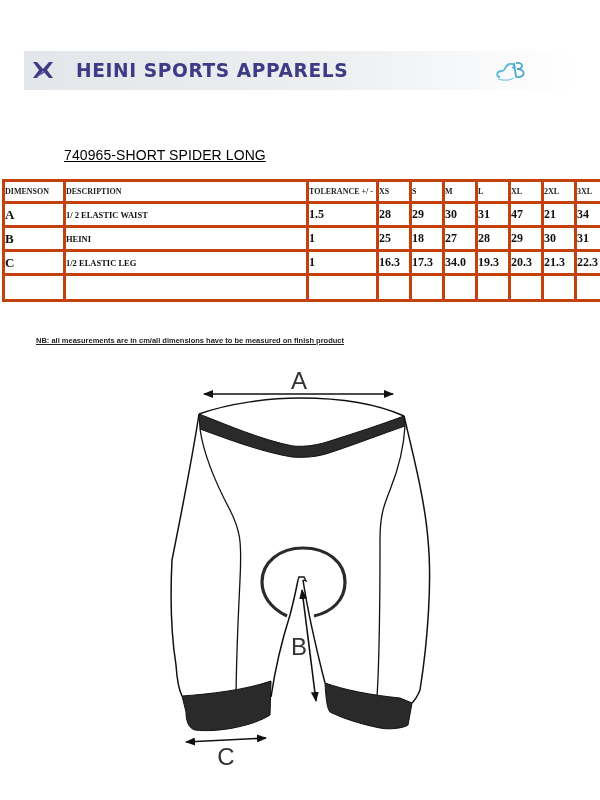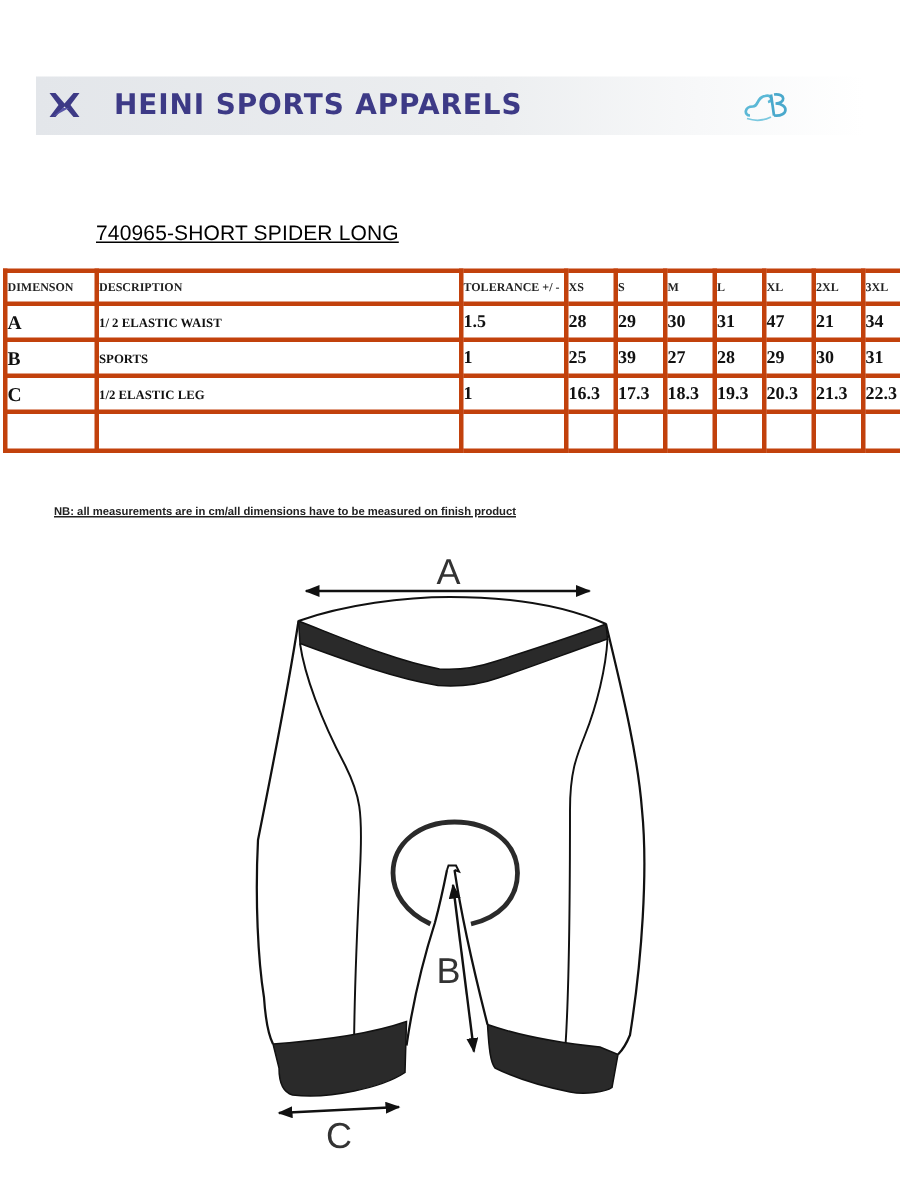--- a/index.html
+++ b/index.html
@@ -98,37 +98,37 @@
       <td>28</td>
       <td>29</td>
       <td>30</td>
       <td>31</td>
       <td>47</td>
       <td>21</td>
       <td>34</td>
     </tr>
     <tr>
       <td class="dim">B</td>
-      <td class="desc">SPORTS</td>
+      <td class="desc">HEINI</td>
       <td>1</td>
       <td>25</td>
-      <td>39</td>
+      <td>18</td>
       <td>27</td>
       <td>28</td>
       <td>29</td>
       <td>30</td>
       <td>31</td>
     </tr>
     <tr>
       <td class="dim">C</td>
       <td class="desc">1/2 ELASTIC LEG</td>
       <td>1</td>
       <td>16.3</td>
       <td>17.3</td>
-      <td>18.3</td>
+      <td>34.0</td>
       <td>19.3</td>
       <td>20.3</td>
       <td>21.3</td>
       <td>22.3</td>
     </tr>
     <tr class="empty">
       <td></td>
         <td></td>
         <td></td>
       <td></td>

